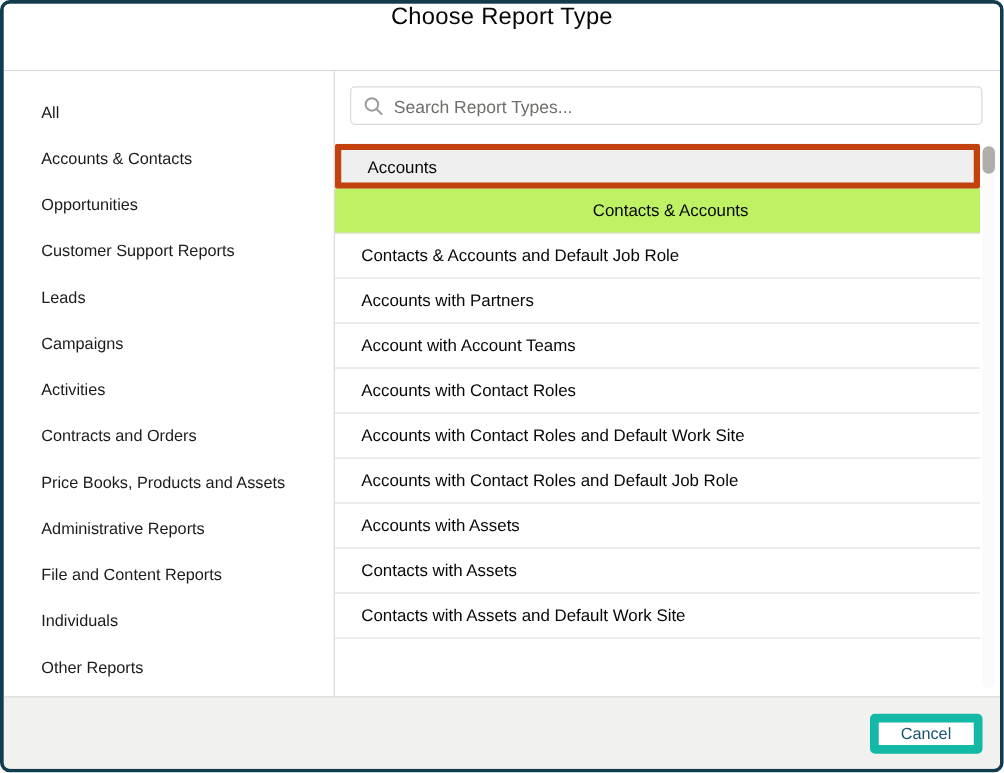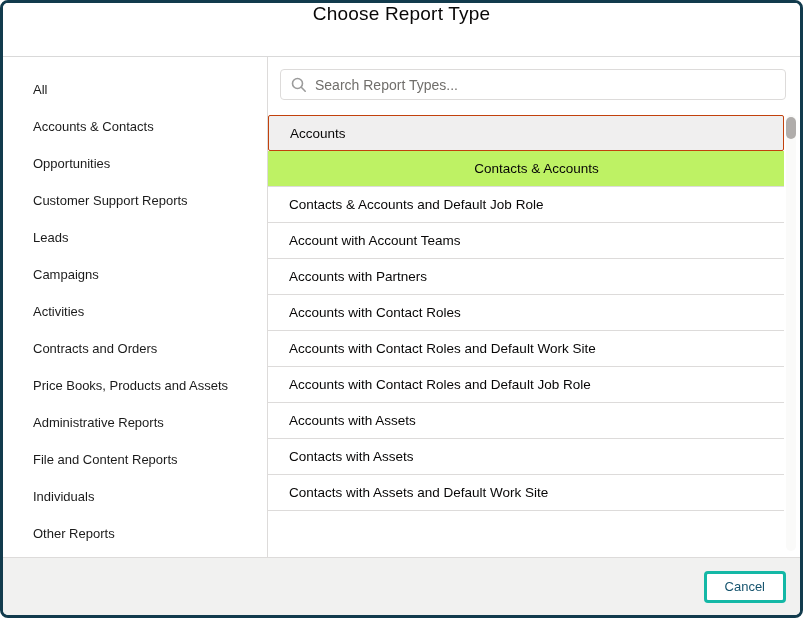--- a/index.html
+++ b/index.html
@@ -79,21 +79,21 @@
     display: flex; align-items: center;
     padding-left: 21px;
     font-size: 13.5px;
     color: #080707;
     background: #fff;
     border-bottom: 1px solid #dddbda;
     cursor: pointer;
   }
   .report-row.selected {
     background: #f0efef;
-    border: 1px solid #c2410c;
+    border: 5px solid #c2410c;
     border-radius: 2px;
   }
   .report-row.highlighted { background: #bef264; justify-content: center; }
   .report-row.partial { border-bottom: none; }
 
   .scrollbar-track {
     position: absolute;
     top: 58px; right: 4px;
     width: 10px; height: 436px;
     background: #fafaf9;
@@ -119,21 +119,21 @@
     height: 32px;
     padding: 0 18px;
     border-radius: 4px;
     font-size: 13px;
     font-family: "Liberation Sans", "DejaVu Sans", sans-serif;
     cursor: pointer;
     display: inline-flex; align-items: center; justify-content: center;
   }
   .btn-cancel {
     background: #fff;
-    border: 3px solid #14b8a6;
+    border: 7px solid #14b8a6;
     color: #16546e;
   }
   .btn-continue {
     background: #214e60;
     border: 1px solid #214e60;
     color: #fff;
   }
 </style>
 </head>
 <body>
@@ -180,24 +180,24 @@
         <div class="report-row selected">
           <span>Accounts</span>
         </div>
         <div class="report-row highlighted">
           <span>Contacts &amp; Accounts</span>
         </div>
         <div class="report-row">
           <span>Contacts &amp; Accounts and Default Job Role</span>
         </div>
         <div class="report-row">
+          <span>Accounts with Partners</span>
+        </div>
+        <div class="report-row">
           <span>Account with Account Teams</span>
-        </div>
-        <div class="report-row">
-          <span>Accounts with Partners</span>
         </div>
         <div class="report-row">
           <span>Accounts with Contact Roles</span>
         </div>
         <div class="report-row">
           <span>Accounts with Contact Roles and Default Work Site</span>
         </div>
         <div class="report-row">
           <span>Accounts with Contact Roles and Default Job Role</span>
         </div>

